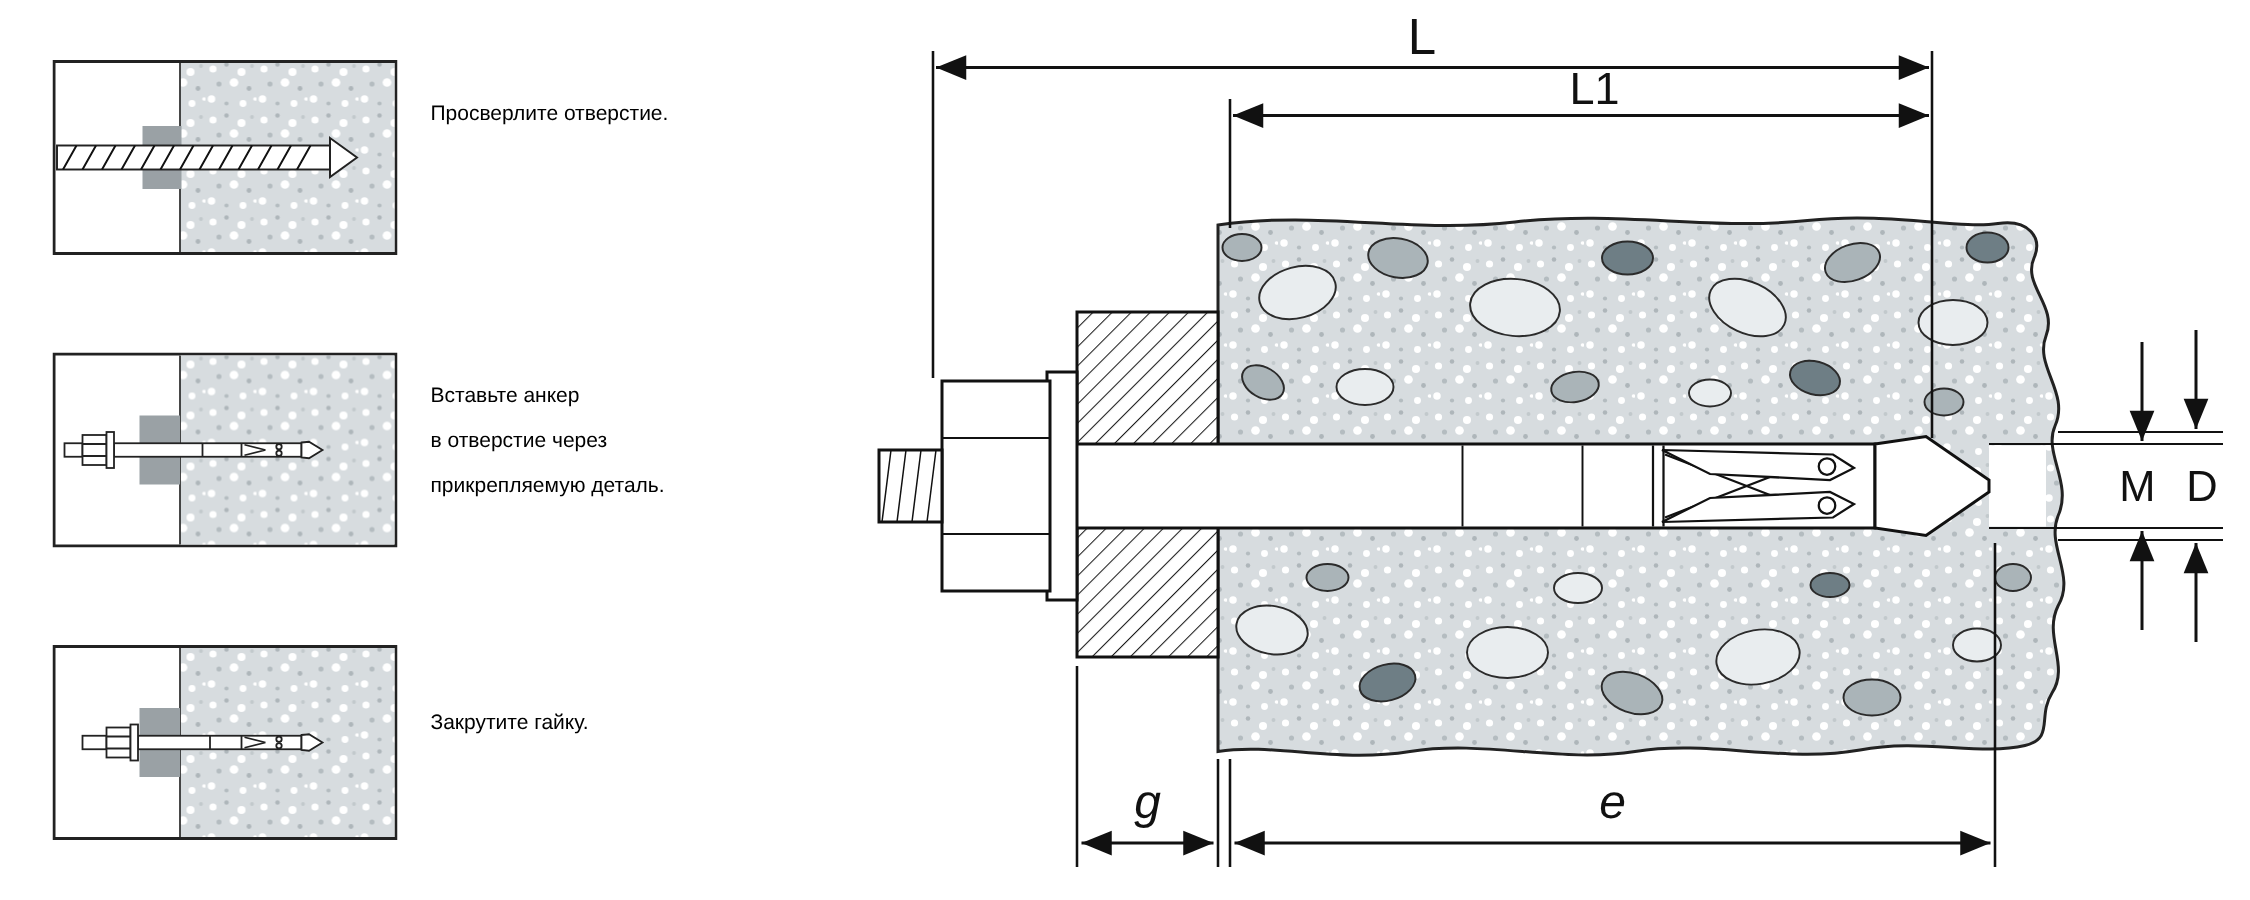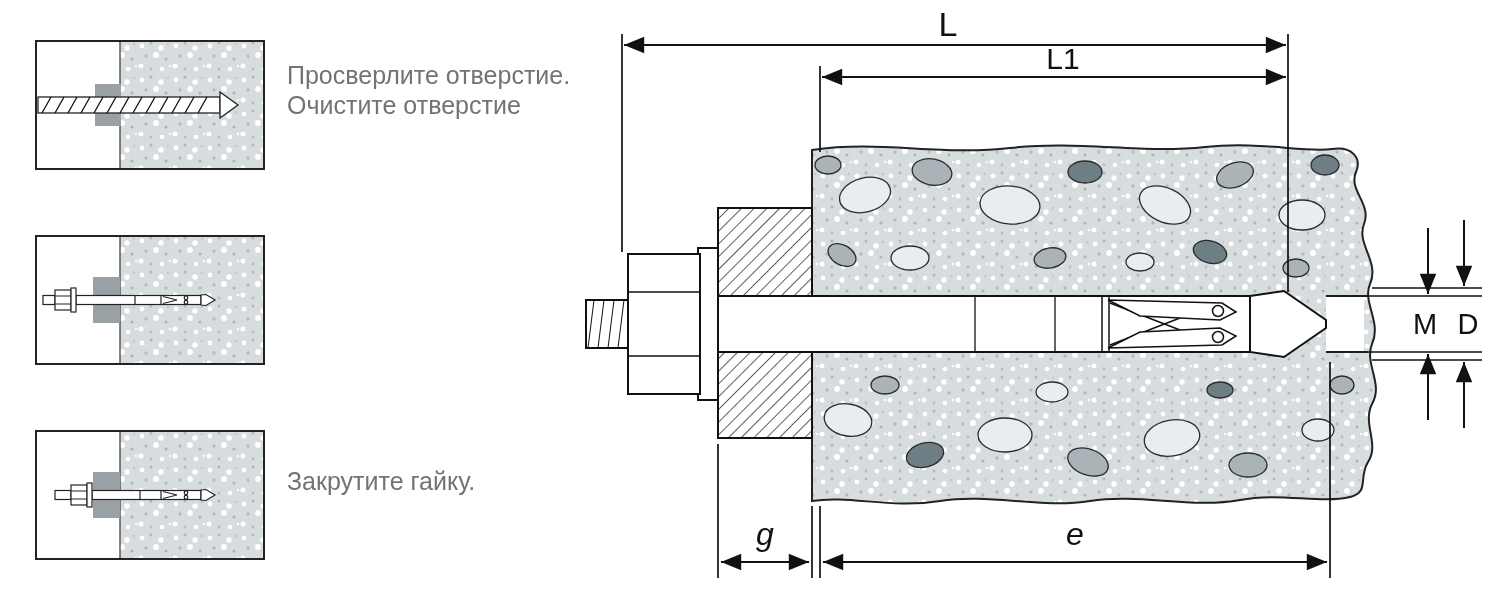--- a/index.html
+++ b/index.html
@@ -2,21 +2,21 @@
 <html><head>
 <meta charset="utf-8">
 <style>
   html,body{margin:0;padding:0}
   body{
     width:1500px;height:600px;position:relative;overflow:hidden;
     background:#ffffff;font-family:"Liberation Sans",sans-serif;color:#111;
   }
   .fig{position:absolute;left:35px;width:230px;height:130px}
   #fig1{top:40px}#fig2{top:235px}#fig3{top:430px}
-  .step-text{position:absolute;left:287px;width:290px;font-size:25px;line-height:30px;color:#737373}
+  .step-text{position:absolute;left:287px;width:290px;font-size:14px;line-height:30px;color:#000000}
   #txt1{top:60px}#txt2{top:248px}#txt3{top:466px}
   .main{position:absolute;left:580px;top:0}
   svg{display:block}
   .part{fill:#ffffff;stroke:#111;stroke-width:2}
   .thin{stroke:#111;stroke-width:1.3;fill:none}
   .ext{stroke:#111;stroke-width:1.7;fill:none}
   .dimln{stroke:#111;stroke-width:2;fill:none}
   .dim,.dim-s,.dim-i{fill:#111;font-family:"Liberation Sans",sans-serif}
   .dim{font-size:34px}
   .dim-s{font-size:30px}
@@ -58,21 +58,20 @@
   <line x1="85" y1="2" x2="85" y2="128" stroke="#333" stroke-width="1.2"></line>
   <rect x="60" y="44" width="26" height="42" fill="#9aa1a5"></rect>
   <g>
     <rect x="3" y="57" width="182" height="16" fill="#ffffff" stroke="#222" stroke-width="1.3"></rect>
     <path class="thin" stroke-width="1.1" d="M16 57 L7 73 M29 57 L20 73 M42 57 L33 73 M55 57 L46 73 M68 57 L59 73 M81 57 L72 73 M94 57 L85 73 M107 57 L98 73 M120 57 L111 73 M133 57 L124 73 M146 57 L137 73 M159 57 L150 73 M172 57 L163 73"></path>
     <polygon points="185,52 203,65 185,78" fill="#ffffff" stroke="#222" stroke-width="1.3"></polygon>
   </g>
 </svg>
 <div id="txt1" class="step-text">
   <div>Просверлите отверстие.</div>
-  <div>Очистите отверстие</div>
 </div>
 
 <svg id="fig2" class="fig" viewBox="0 0 230 130">
   <rect x="1" y="1" width="228" height="128" fill="#ffffff" stroke="#222" stroke-width="2"></rect>
   <rect x="85" y="2" width="143" height="126" fill="url(#speckle)"></rect>
   <line x1="85" y1="2" x2="85" y2="128" stroke="#333" stroke-width="1.2"></line>
   <rect x="58" y="42" width="27" height="46" fill="#9aa1a5"></rect>
   <g stroke="#222" stroke-width="1.2" fill="#ffffff">
     <rect x="41" y="60.5" width="125" height="9"></rect>
     <line x1="100" y1="60.5" x2="100" y2="69.5"></line>
@@ -81,20 +80,23 @@
     <circle cx="151" cy="62.8" r="1.8"></circle>
     <circle cx="151" cy="67.2" r="1.8"></circle>
     <polygon points="166,60 171,59.5 180,65 171,70.5 166,70"></polygon>
     <rect x="8" y="60.5" width="12" height="9"></rect>
     <rect x="20" y="55" width="16" height="20"></rect>
     <path fill="none" d="M20 61 L36 61 M20 69 L36 69"></path>
     <rect x="36" y="53" width="5" height="24"></rect>
   </g>
 </svg>
 <div id="txt2" class="step-text">
+  <div>Вставьте анкер</div>
+  <div>в отверстие через</div>
+  <div>прикрепляемую деталь.</div>
 </div>
 
 <svg id="fig3" class="fig" viewBox="0 0 230 130">
   <rect x="1" y="1" width="228" height="128" fill="#ffffff" stroke="#222" stroke-width="2"></rect>
   <rect x="85" y="2" width="143" height="126" fill="url(#speckle)"></rect>
   <line x1="85" y1="2" x2="85" y2="128" stroke="#333" stroke-width="1.2"></line>
   <rect x="58" y="42" width="27" height="46" fill="#9aa1a5"></rect>
   <g stroke="#222" stroke-width="1.2" fill="#ffffff">
     <rect x="57" y="60.5" width="109" height="9"></rect>
     <line x1="105" y1="60.5" x2="105" y2="69.5"></line>

